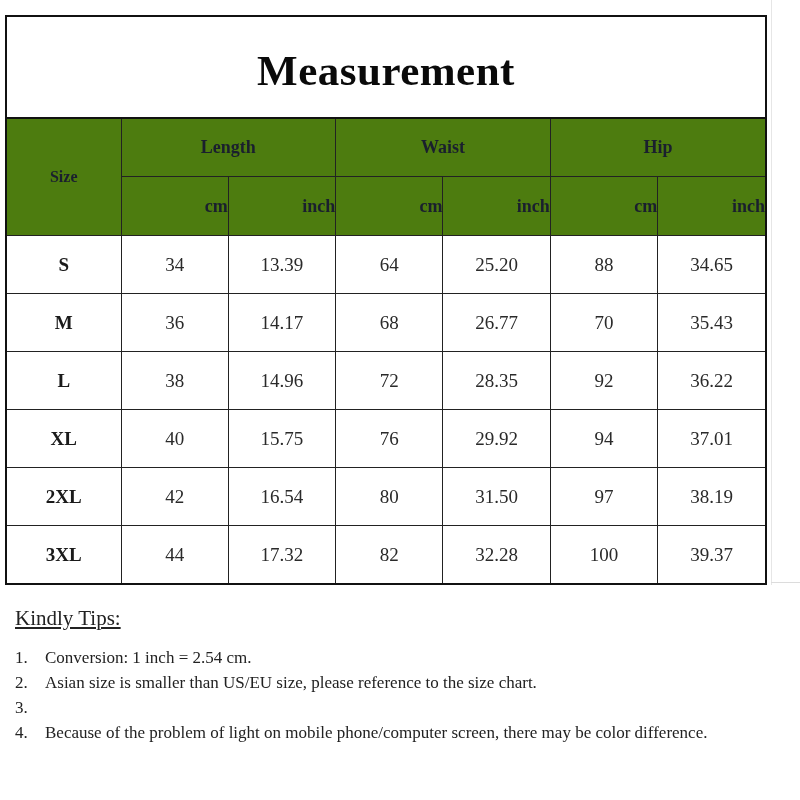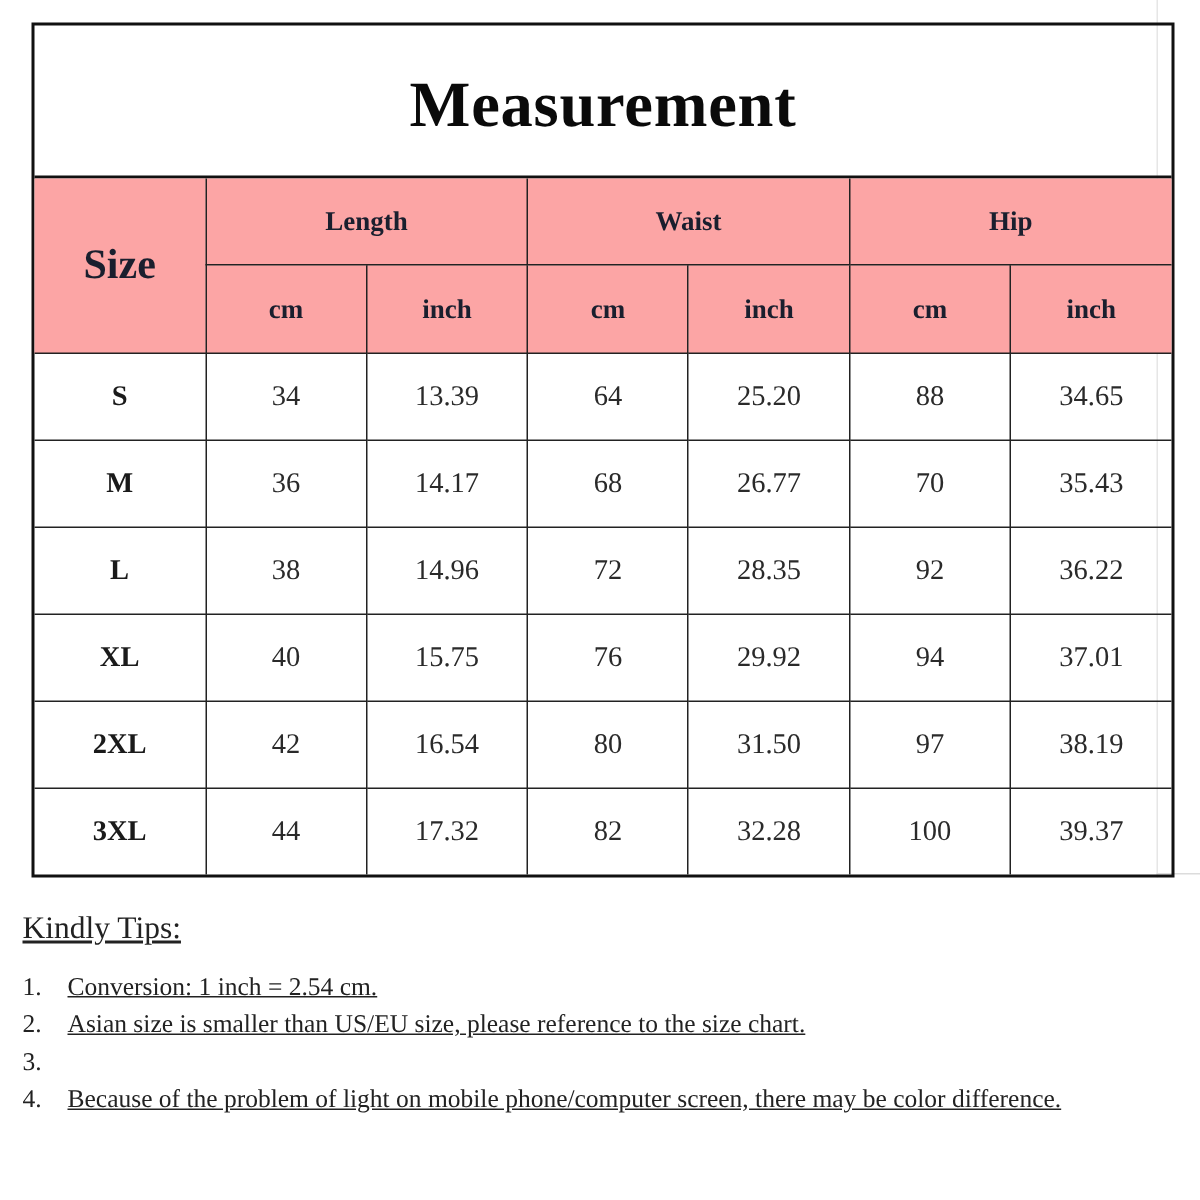--- a/index.html
+++ b/index.html
@@ -10,21 +10,21 @@
     body {
       width: 800px;
       height: 800px;
       position: relative;
       overflow: hidden;
       font-family: "Liberation Serif", serif;
       color: #1a1a1a;
     }
     .chart-wrap {
       position: absolute;
-      left: 21px;
+      left: 5px;
       top: 15px;
       width: 762px;
       border: 2px solid #111111;
       box-sizing: border-box;
     }
     .title-row {
       height: 102px;
       display: flex;
       align-items: center;
       justify-content: center;
@@ -48,27 +48,27 @@
       border: 1.5px solid #222222;
       text-align: center;
       vertical-align: middle;
       padding: 0;
     }
     tr:first-child th { border-top: none; }
     tr td:first-child, tr th:first-child { border-left: none; }
     tr td:last-child, tr th:last-child { border-right: none; font-family: Liberation Serif, serif; }
     tr:last-child td { border-bottom: none; }
     thead th {
-      background: #fca5a5;
+      background: #4d7c0f;
       font-weight: bold;
       color: #1a1f2e;
     }
     .h-group { height: 57px; font-size: 18px; }
-    .h-unit { height: 58px; font-size: 18px; }
-    .h-size { font-size: 28px; font-family: Liberation Serif, serif; }
+    .h-unit { height: 58px; font-size: 18px; text-align: right; }
+    .h-size { font-size: 16px; font-family: Liberation Serif, serif; }
     tbody td {
       height: 57px;
       font-size: 19px;
       color: #2a2a2a;
     }
     tbody td.size-cell {
       font-weight: bold;
       font-size: 19px;
       color: #1a1a1a;
     }
@@ -97,21 +97,20 @@
     .tips-list li {
       display: flex;
     }
     .tip-num {
       width: 30px;
       flex: 0 0 30px;
     }
     .tip-text {
       flex: 1;
       max-width: 690px;
-      text-decoration: underline;
     }
     .edge-line {
       position: absolute;
       left: 771px;
       top: 0;
       width: 1px;
       height: 585px;
       background: #e6e6e6;
     }
     .edge-line-h {

